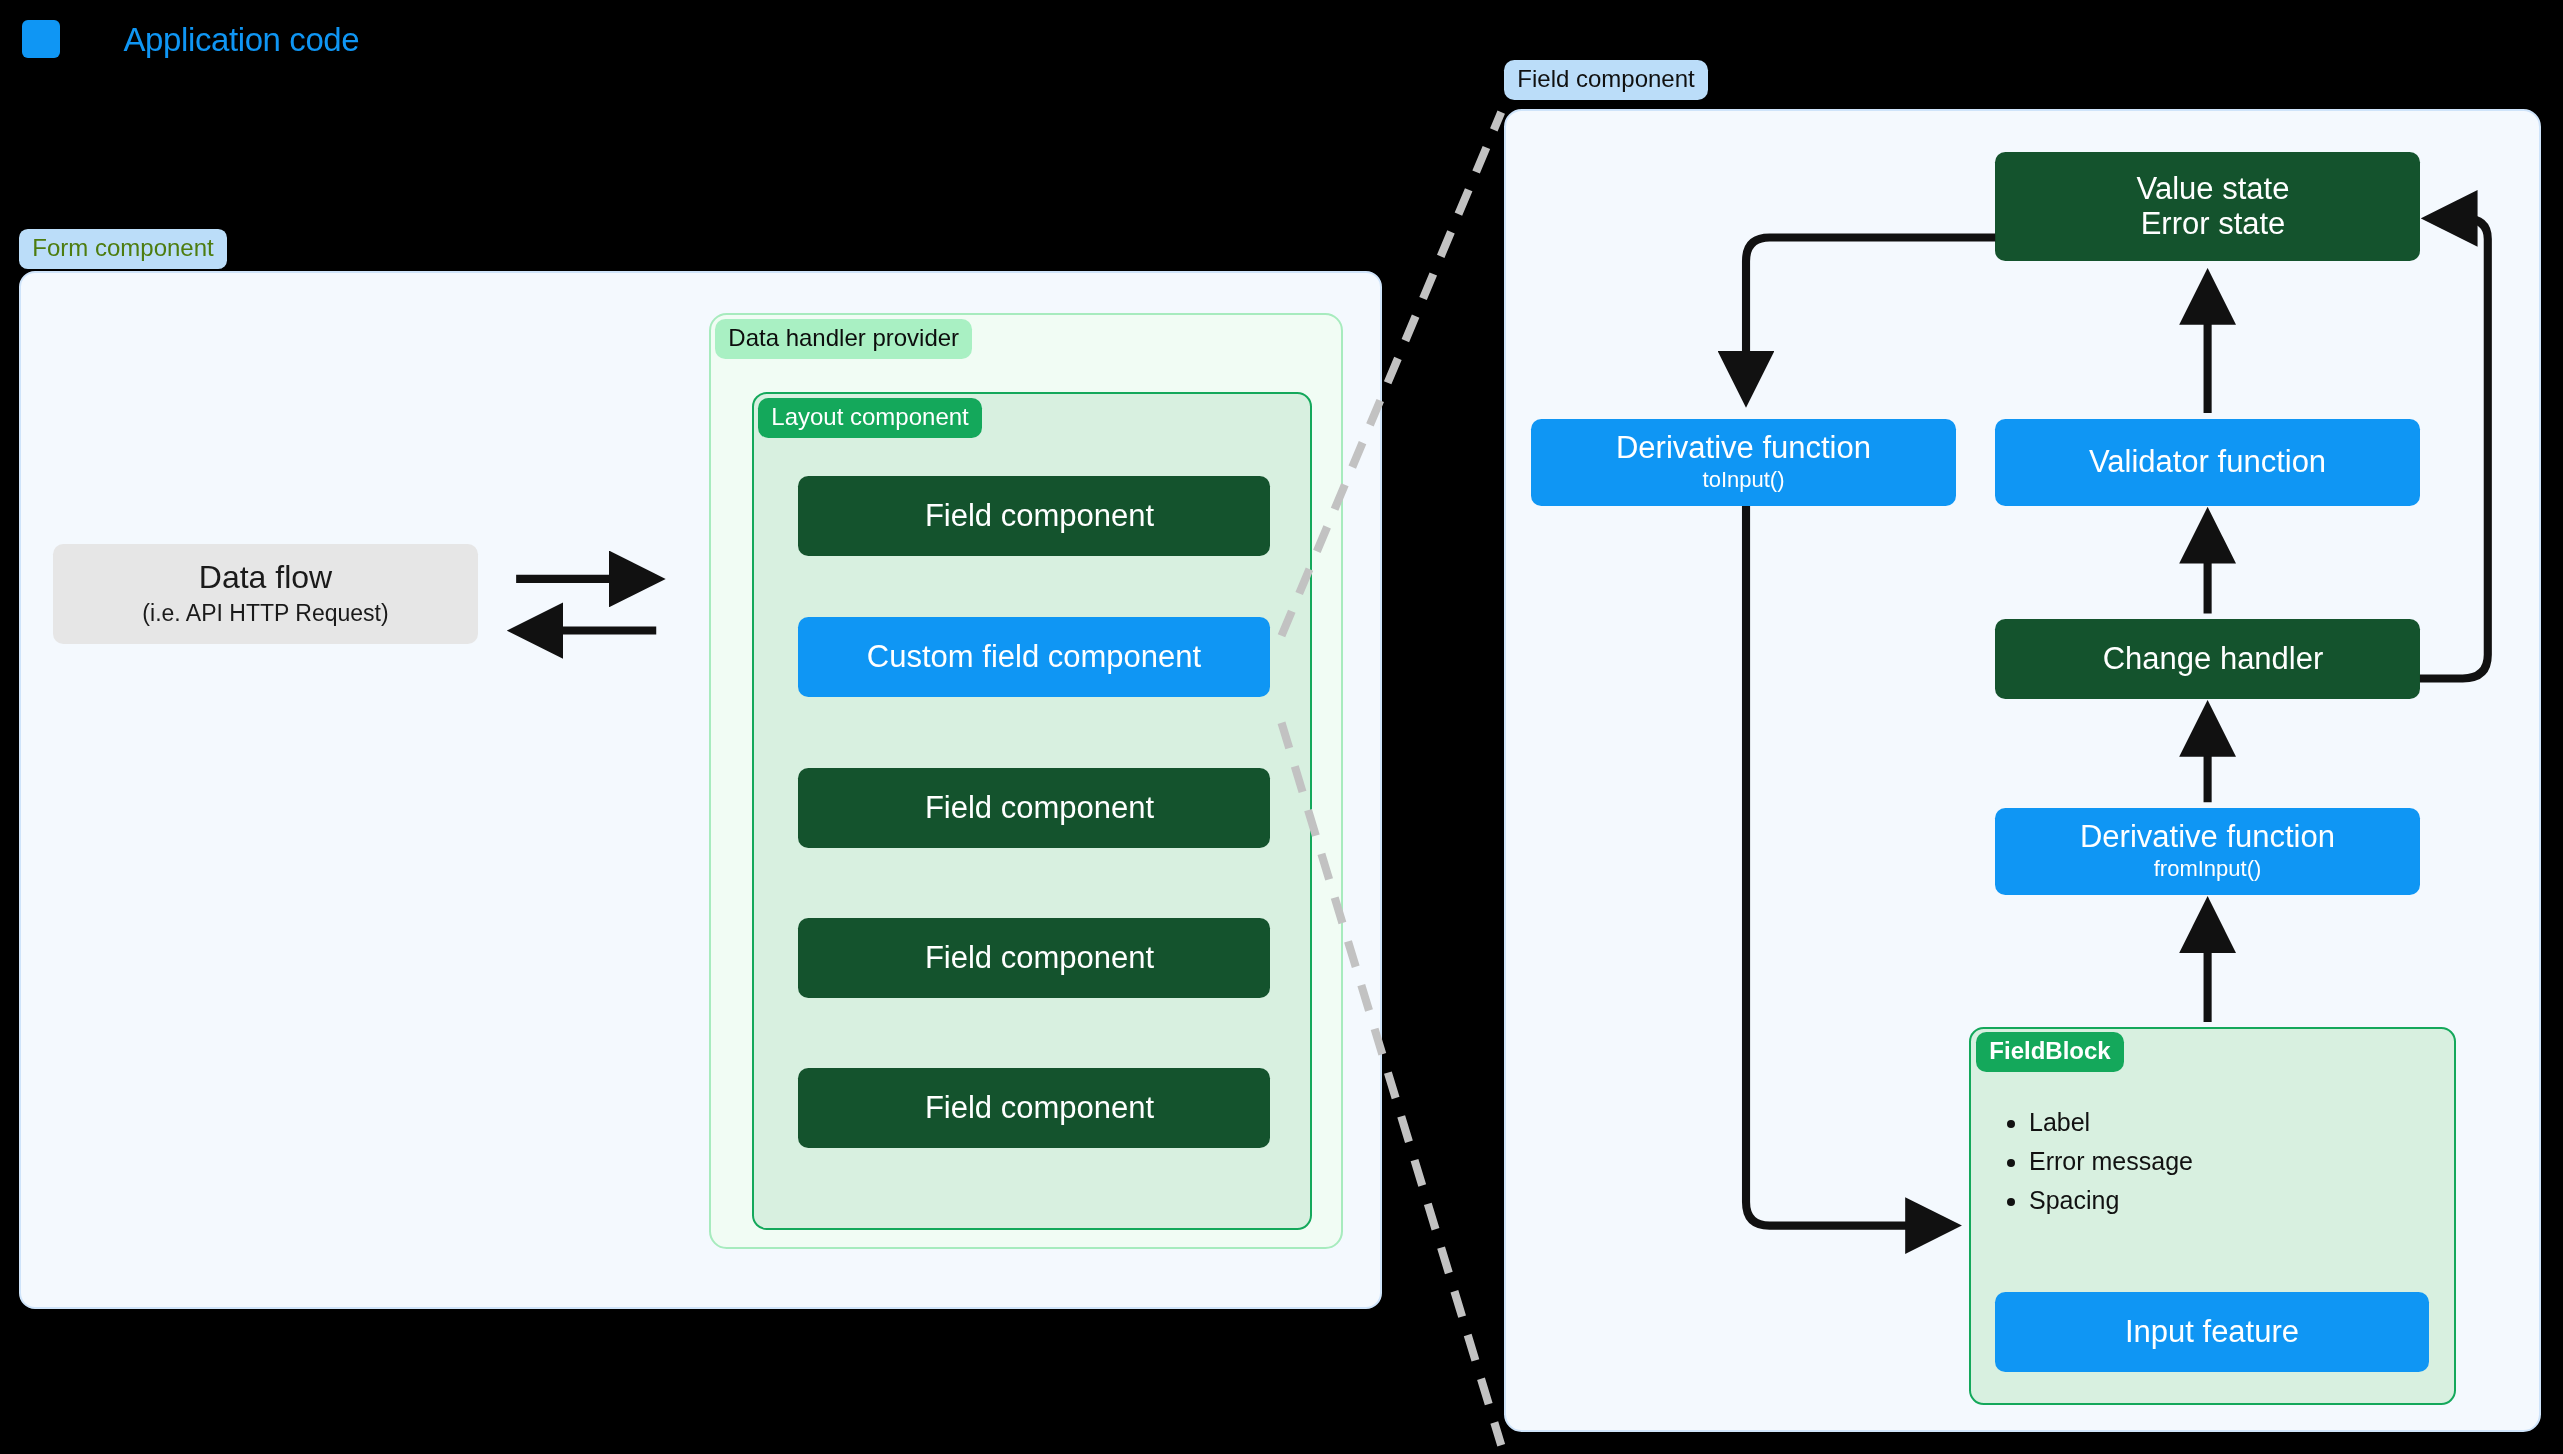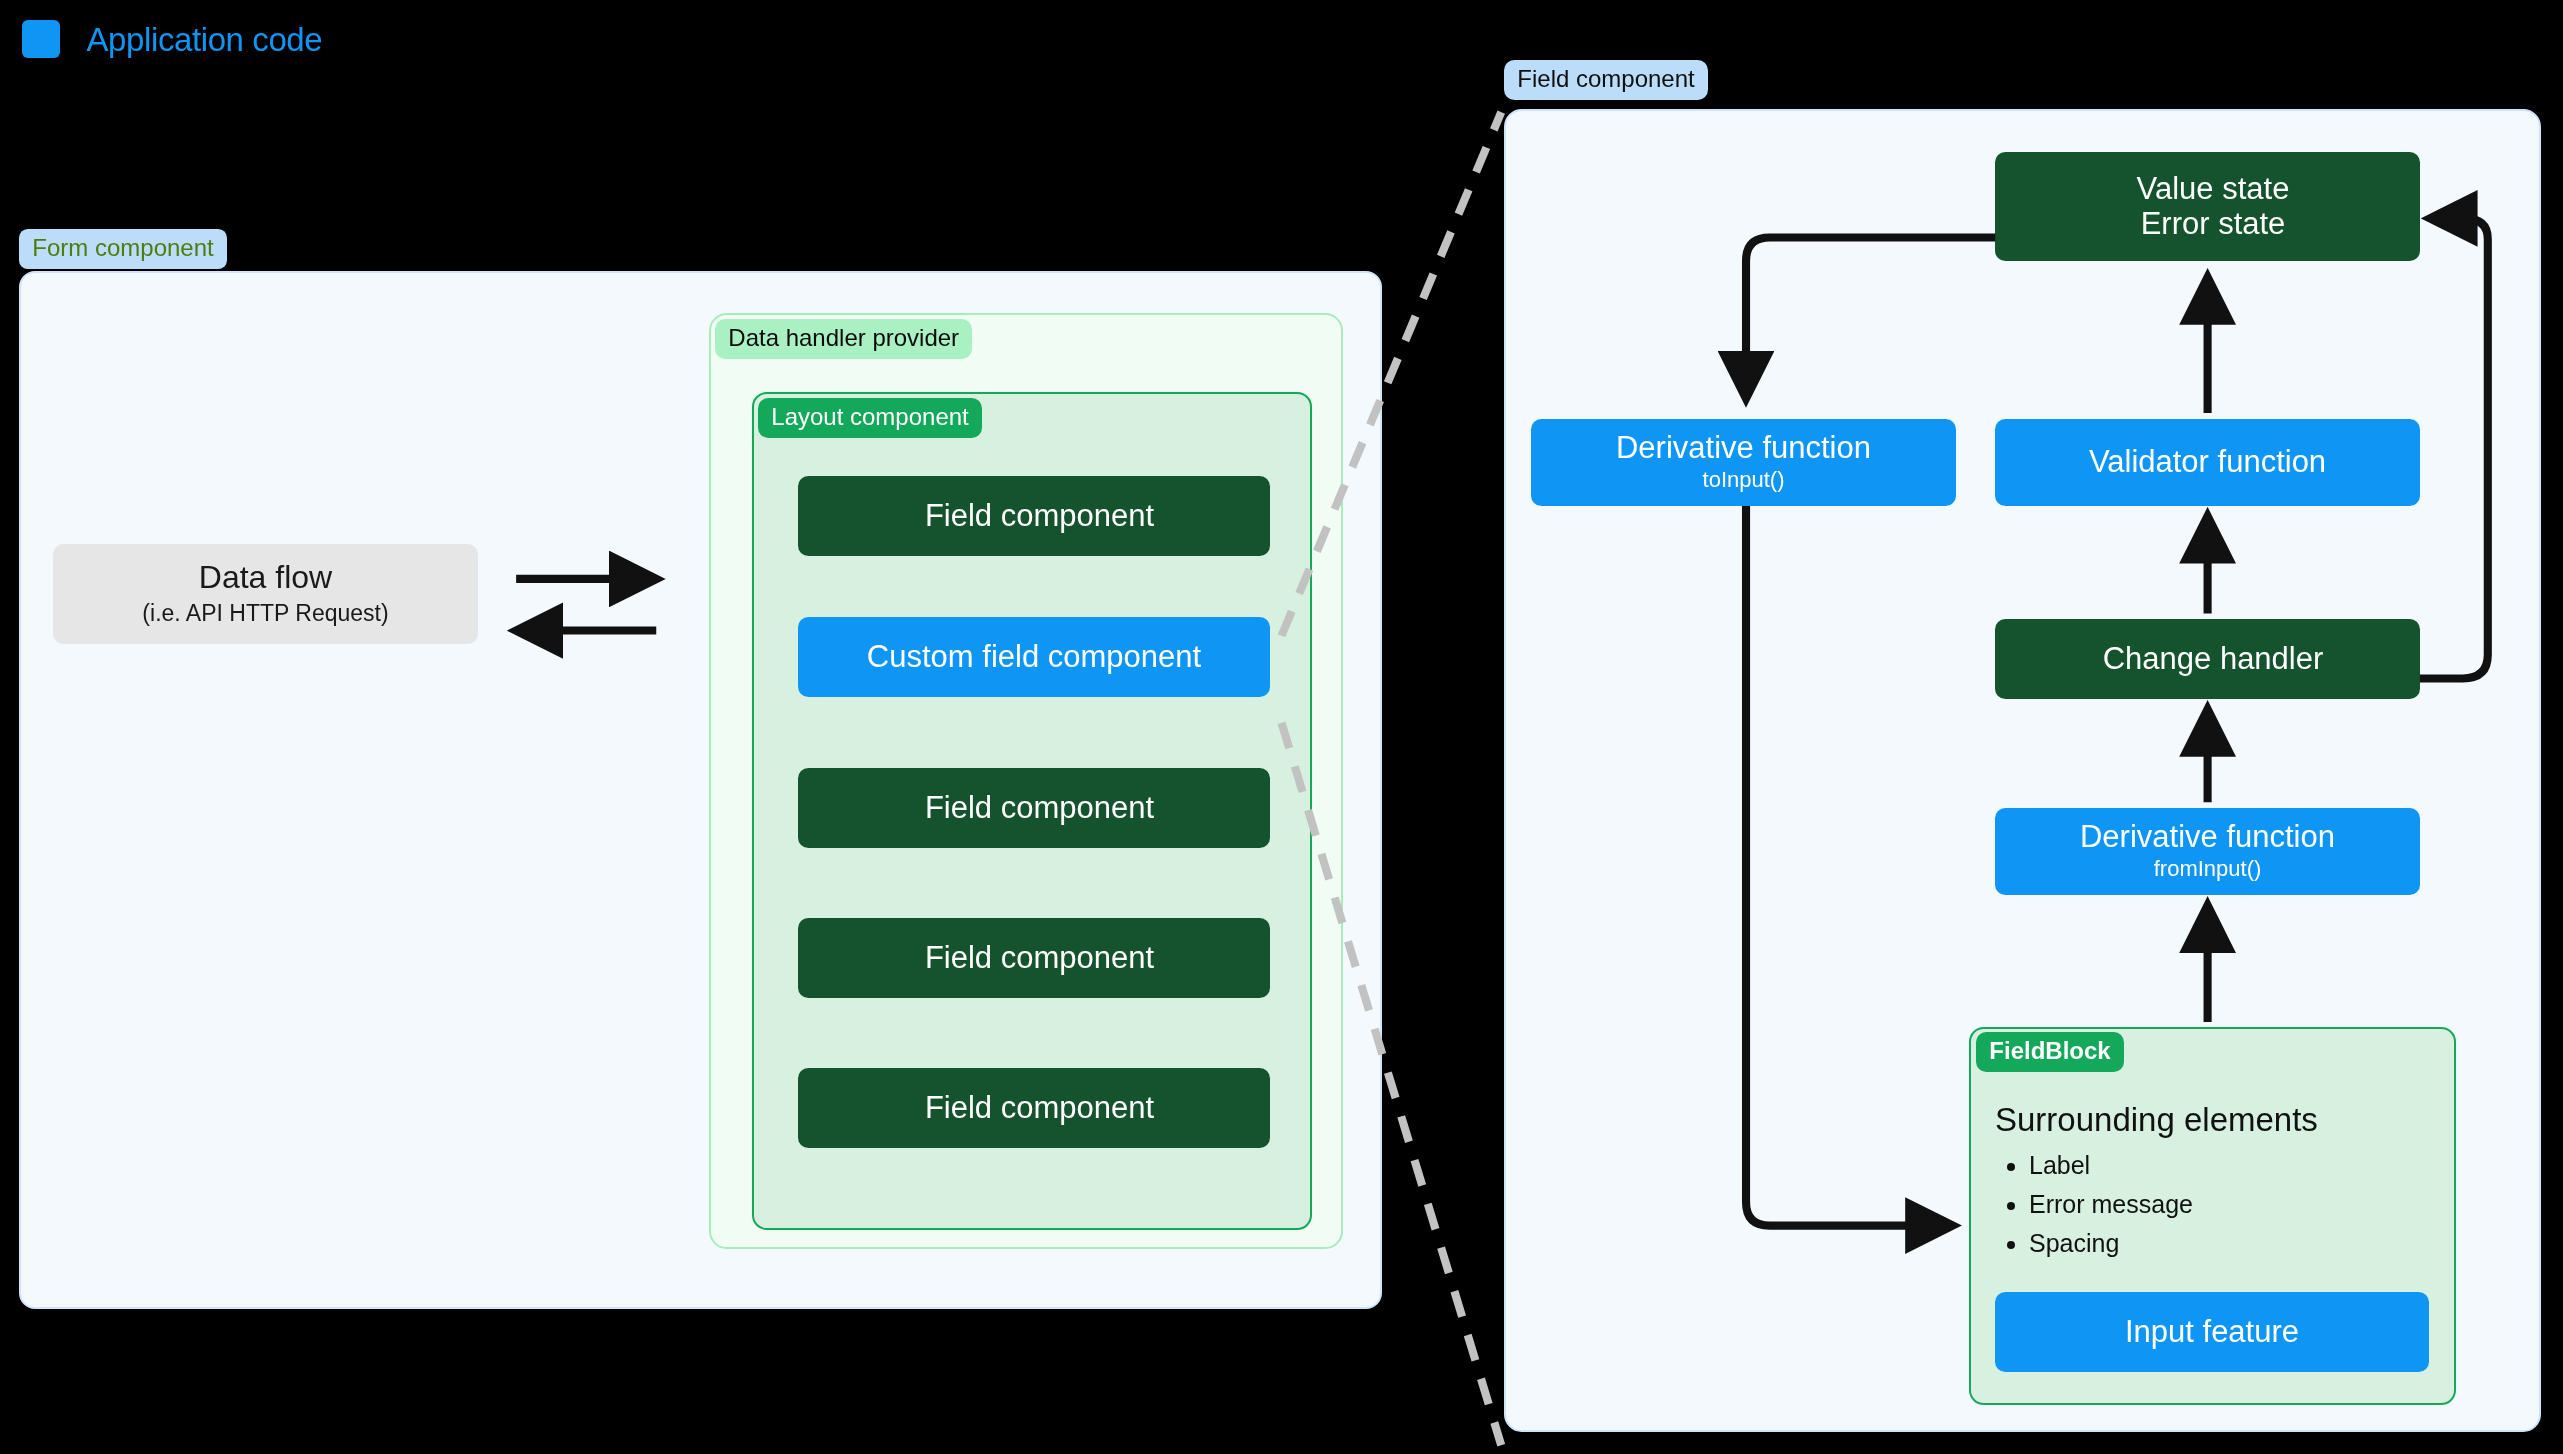--- a/index.html
+++ b/index.html
@@ -21,20 +21,21 @@
     position: absolute;
     left: 22px;
     top: 13.3px;
     width: 457px;
   }
   .legend-row {
     display: flex;
     align-items: center;
     height: 52px;
     margin-bottom: 16px;
+    gap: 37px;
   }
   .legend-swatch {
     width: 38px;
     height: 38px;
     border-radius: 5.9px;
     flex: 0 0 auto;
   }
   .legend-label {
     margin-left: 26.5px;
     font-size: 33px;
@@ -264,21 +265,20 @@
 
 <div class="node blue" id="n-frominput">
   <span class="node-title">Derivative function</span>
   <span class="node-sub">fromInput()</span>
 </div>
 
 <div class="panel-box" id="fieldblock-box"></div>
 <div class="panel-tag" id="fieldblock-tag">FieldBlock</div>
 
 <div id="fb-content">
-  <div id="fb-heading">Surrounding elements</div>
   <ul id="fb-list">
     <li>Label</li>
     <li>Error message</li>
     <li>Spacing</li>
   </ul>
 </div>
 
 <div class="node blue" id="n-inputfeat">
   <span class="node-title">Input feature</span>
 </div>

